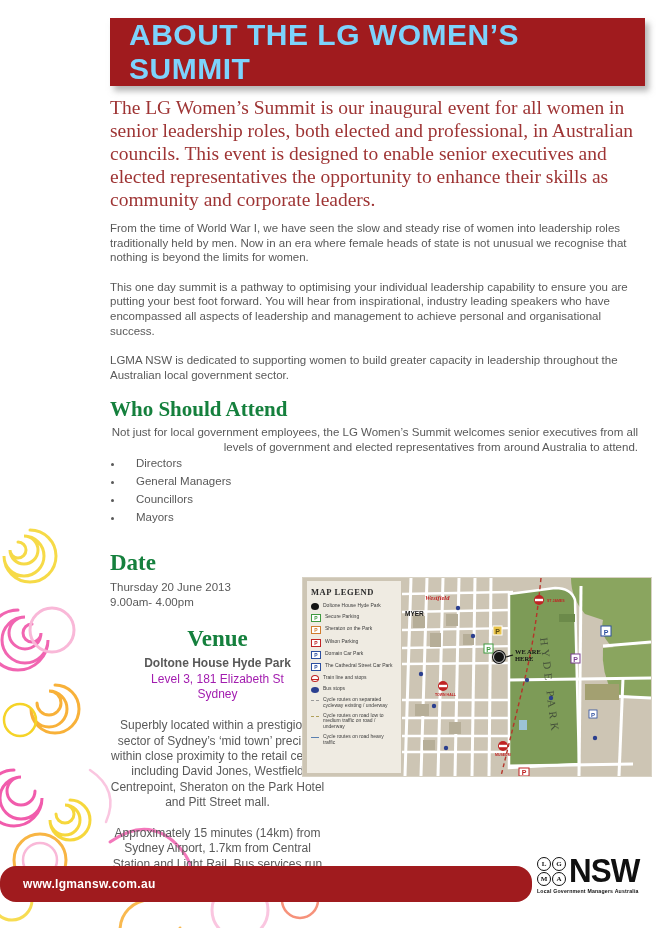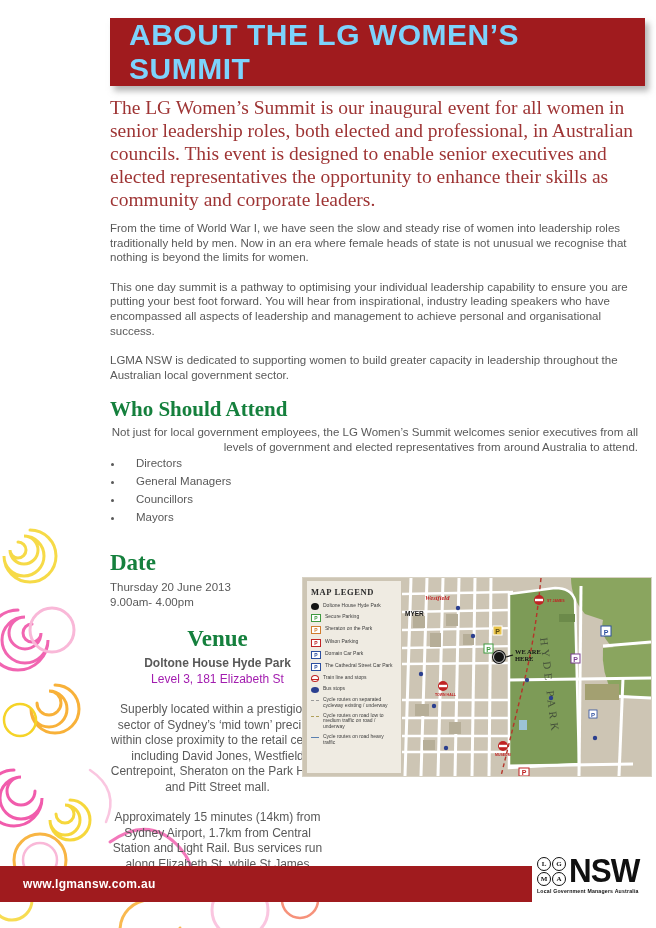--- a/index.html
+++ b/index.html
@@ -61,21 +61,21 @@
             box-sizing:border-box;}
   .ic-train::after{content:"";position:absolute;left:-1px;right:-1px;top:2.6px;height:1.6px;background:#c02424;}
   .ic-bus{width:6px;height:6px;border-radius:50%;background:#2b3f8f;margin-top:.5px;}
   .swatch{width:11px;height:0;margin-top:3px;}
   .sw-dash-gray{border-top:1.4px dashed #9a9a9a;}
   .sw-dash-tan{border-top:1.4px dashed #b0a05a;}
   .sw-solid-blue{border-top:1.6px solid #5b80b0;}
 
   
   .footer-bar{position:absolute;left:0;top:866px;width:532px;height:36px;background:#a01b1e;
-              z-index:3;display:flex;align-items:center;}
+              z-index:3;display:flex;align-items:center;border-radius:16px;}
   .footer-bar .url{color:#ffffff;font-size:12px;font-weight:bold;margin-left:23px;
                    letter-spacing:.3px;text-decoration:none;}
   .nsw-logo{position:absolute;left:537px;top:856px;width:116px;height:50px;z-index:3;background:#fff;}
   .logo-row{display:flex;align-items:center;}
   .logo-circles{display:grid;grid-template-columns:14px 14px;grid-template-rows:14px 14px;
                 gap:1px;margin-right:3px;}
   .logo-circle{width:12px;height:12px;border:1.6px solid #111;border-radius:50%;
                display:flex;align-items:center;justify-content:center;
                font-size:7px;font-weight:bold;color:#111;
                font-family:"Liberation Serif",serif;}
@@ -132,20 +132,21 @@
     <div class="date-block">
       <h2 class="h-red h2red">Date</h2>
       <p class="date-line">Thursday 20 June 2013</p>
       <p class="date-line">9.00am- 4.00pm</p>
     </div>
 
     <div class="venue-block">
       <h2 class="h-red h2red">Venue</h2>
       <p class="venue-name">Doltone House Hyde Park</p>
       <p class="venue-addr">Level 3, 181 Elizabeth St</p>
+      <p class="venue-addr">Sydney</p>
       <p class="venue-para">Superbly located within a prestigious sector of Sydney’s ‘mid town’ precinct within close proximity to the retail centre including David Jones, Westfield Centrepoint, Sheraton on the Park Hotel and Pitt Street mall.</p>
       <p class="venue-para">Approximately 15 minutes (14km) from Sydney Airport, 1.7km from Central Station and Light Rail. Bus services run along Elizabeth St, while St James Railway Station is within close proximity.</p>
     </div>
   </div>
 
   <div class="map-wrap">
     <svg class="map-svg" width="348" height="198" viewBox="0 0 348 198">
       <rect x="0" y="0" width="348" height="198" fill="#cdc5b4"></rect>
 
       <g stroke="#ffffff" stroke-width="3">

